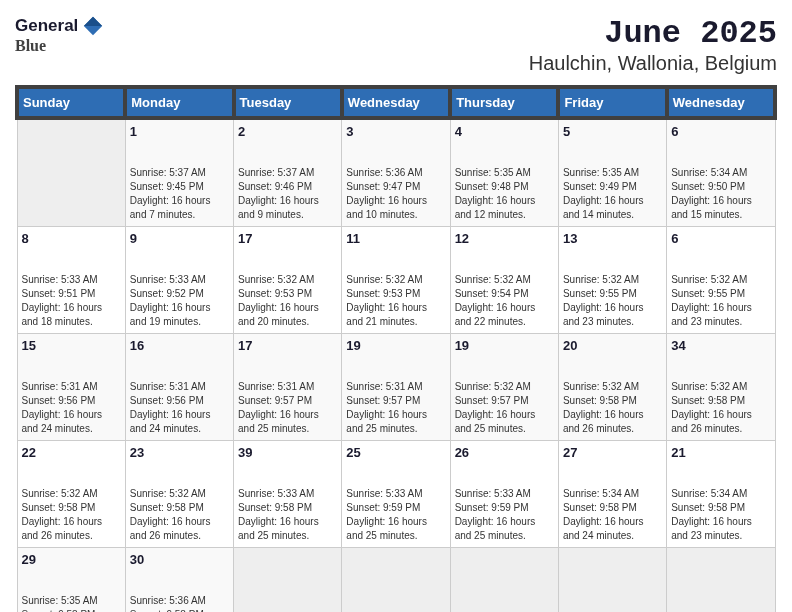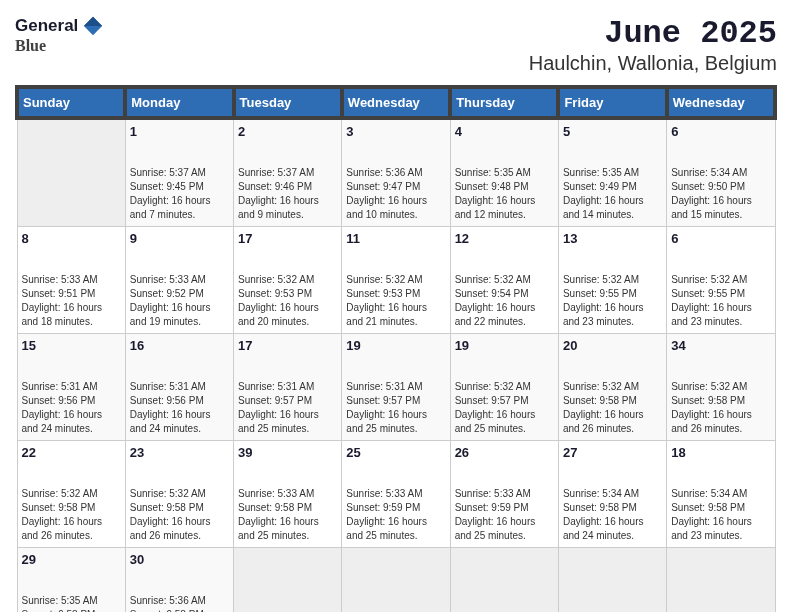--- a/index.html
+++ b/index.html
@@ -342,21 +342,21 @@
       </td>
           <td>
         <span class="day-num">27</span>
         <div class="day-info">
           Sunrise: 5:34 AM<br>
           Sunset: 9:58 PM<br>
           Daylight: 16 hours and 24 minutes.
         </div>
       </td>
           <td>
-        <span class="day-num">18</span>
+        <span class="day-num">21</span>
         <div class="day-info">
           Sunrise: 5:34 AM<br>
           Sunset: 9:58 PM<br>
           Daylight: 16 hours and 23 minutes.
         </div>
       </td>
         </tr>
         <tr>
           <td>
         <span class="day-num">29</span>

